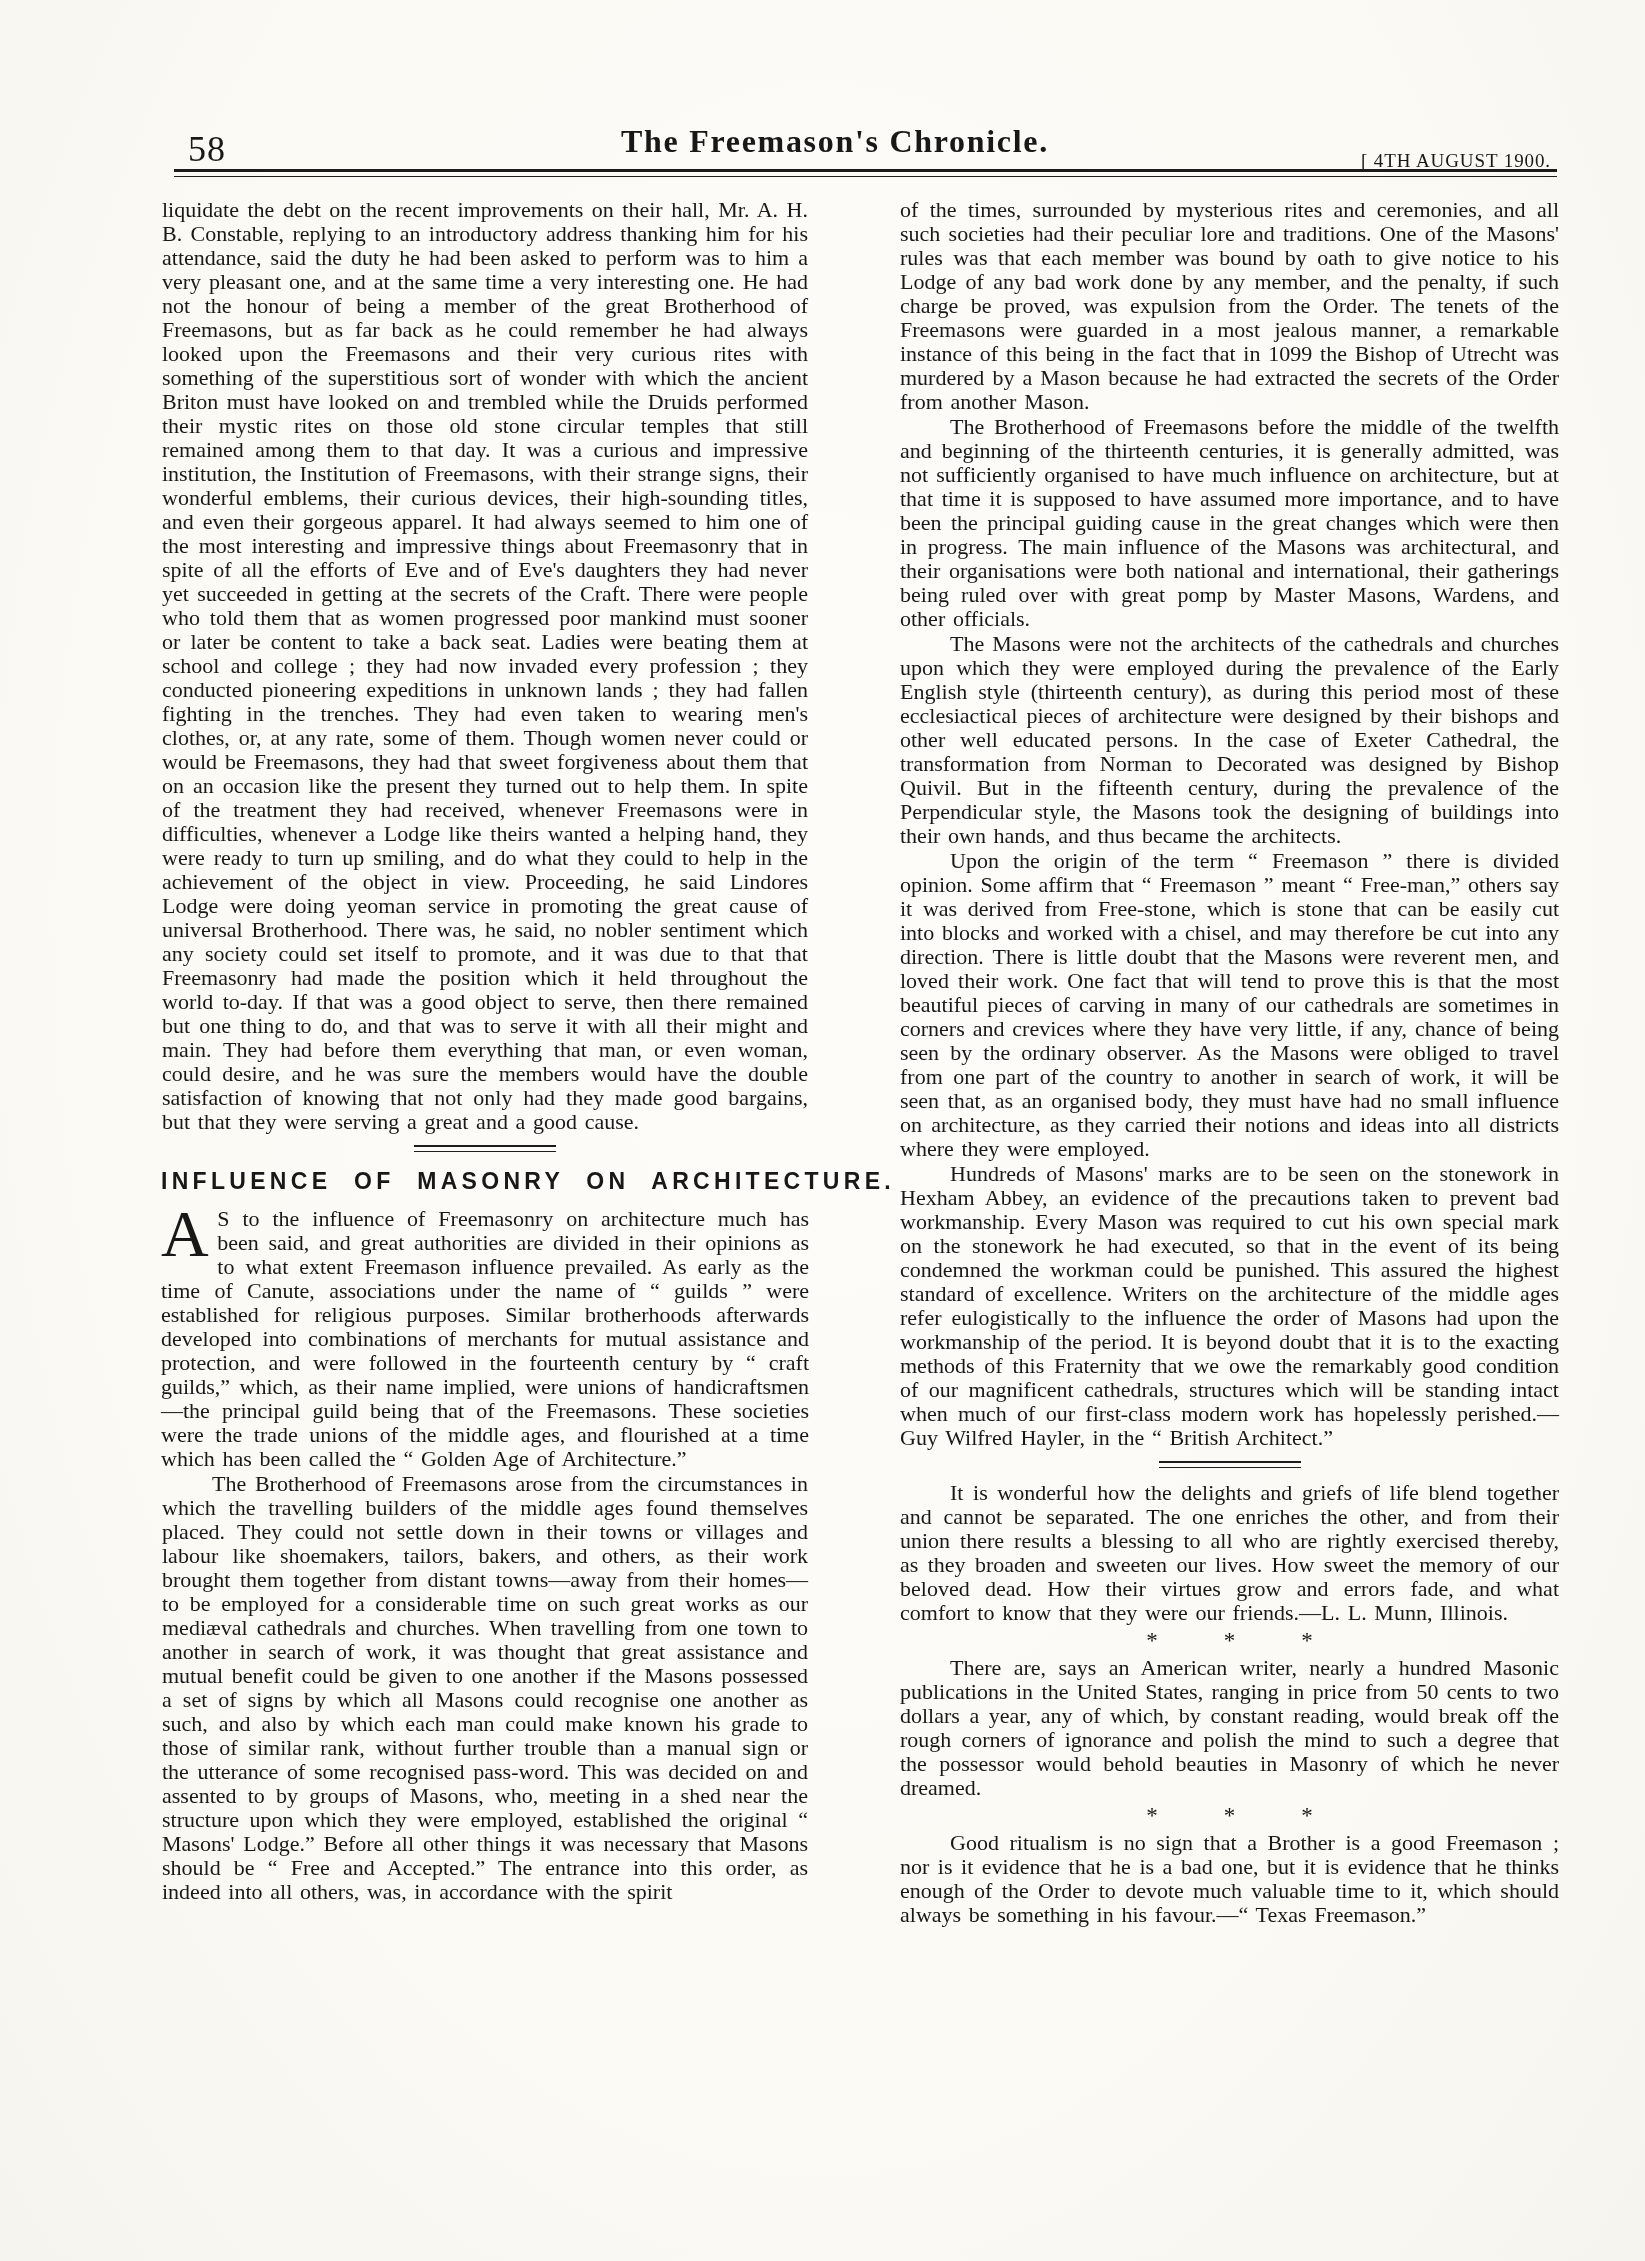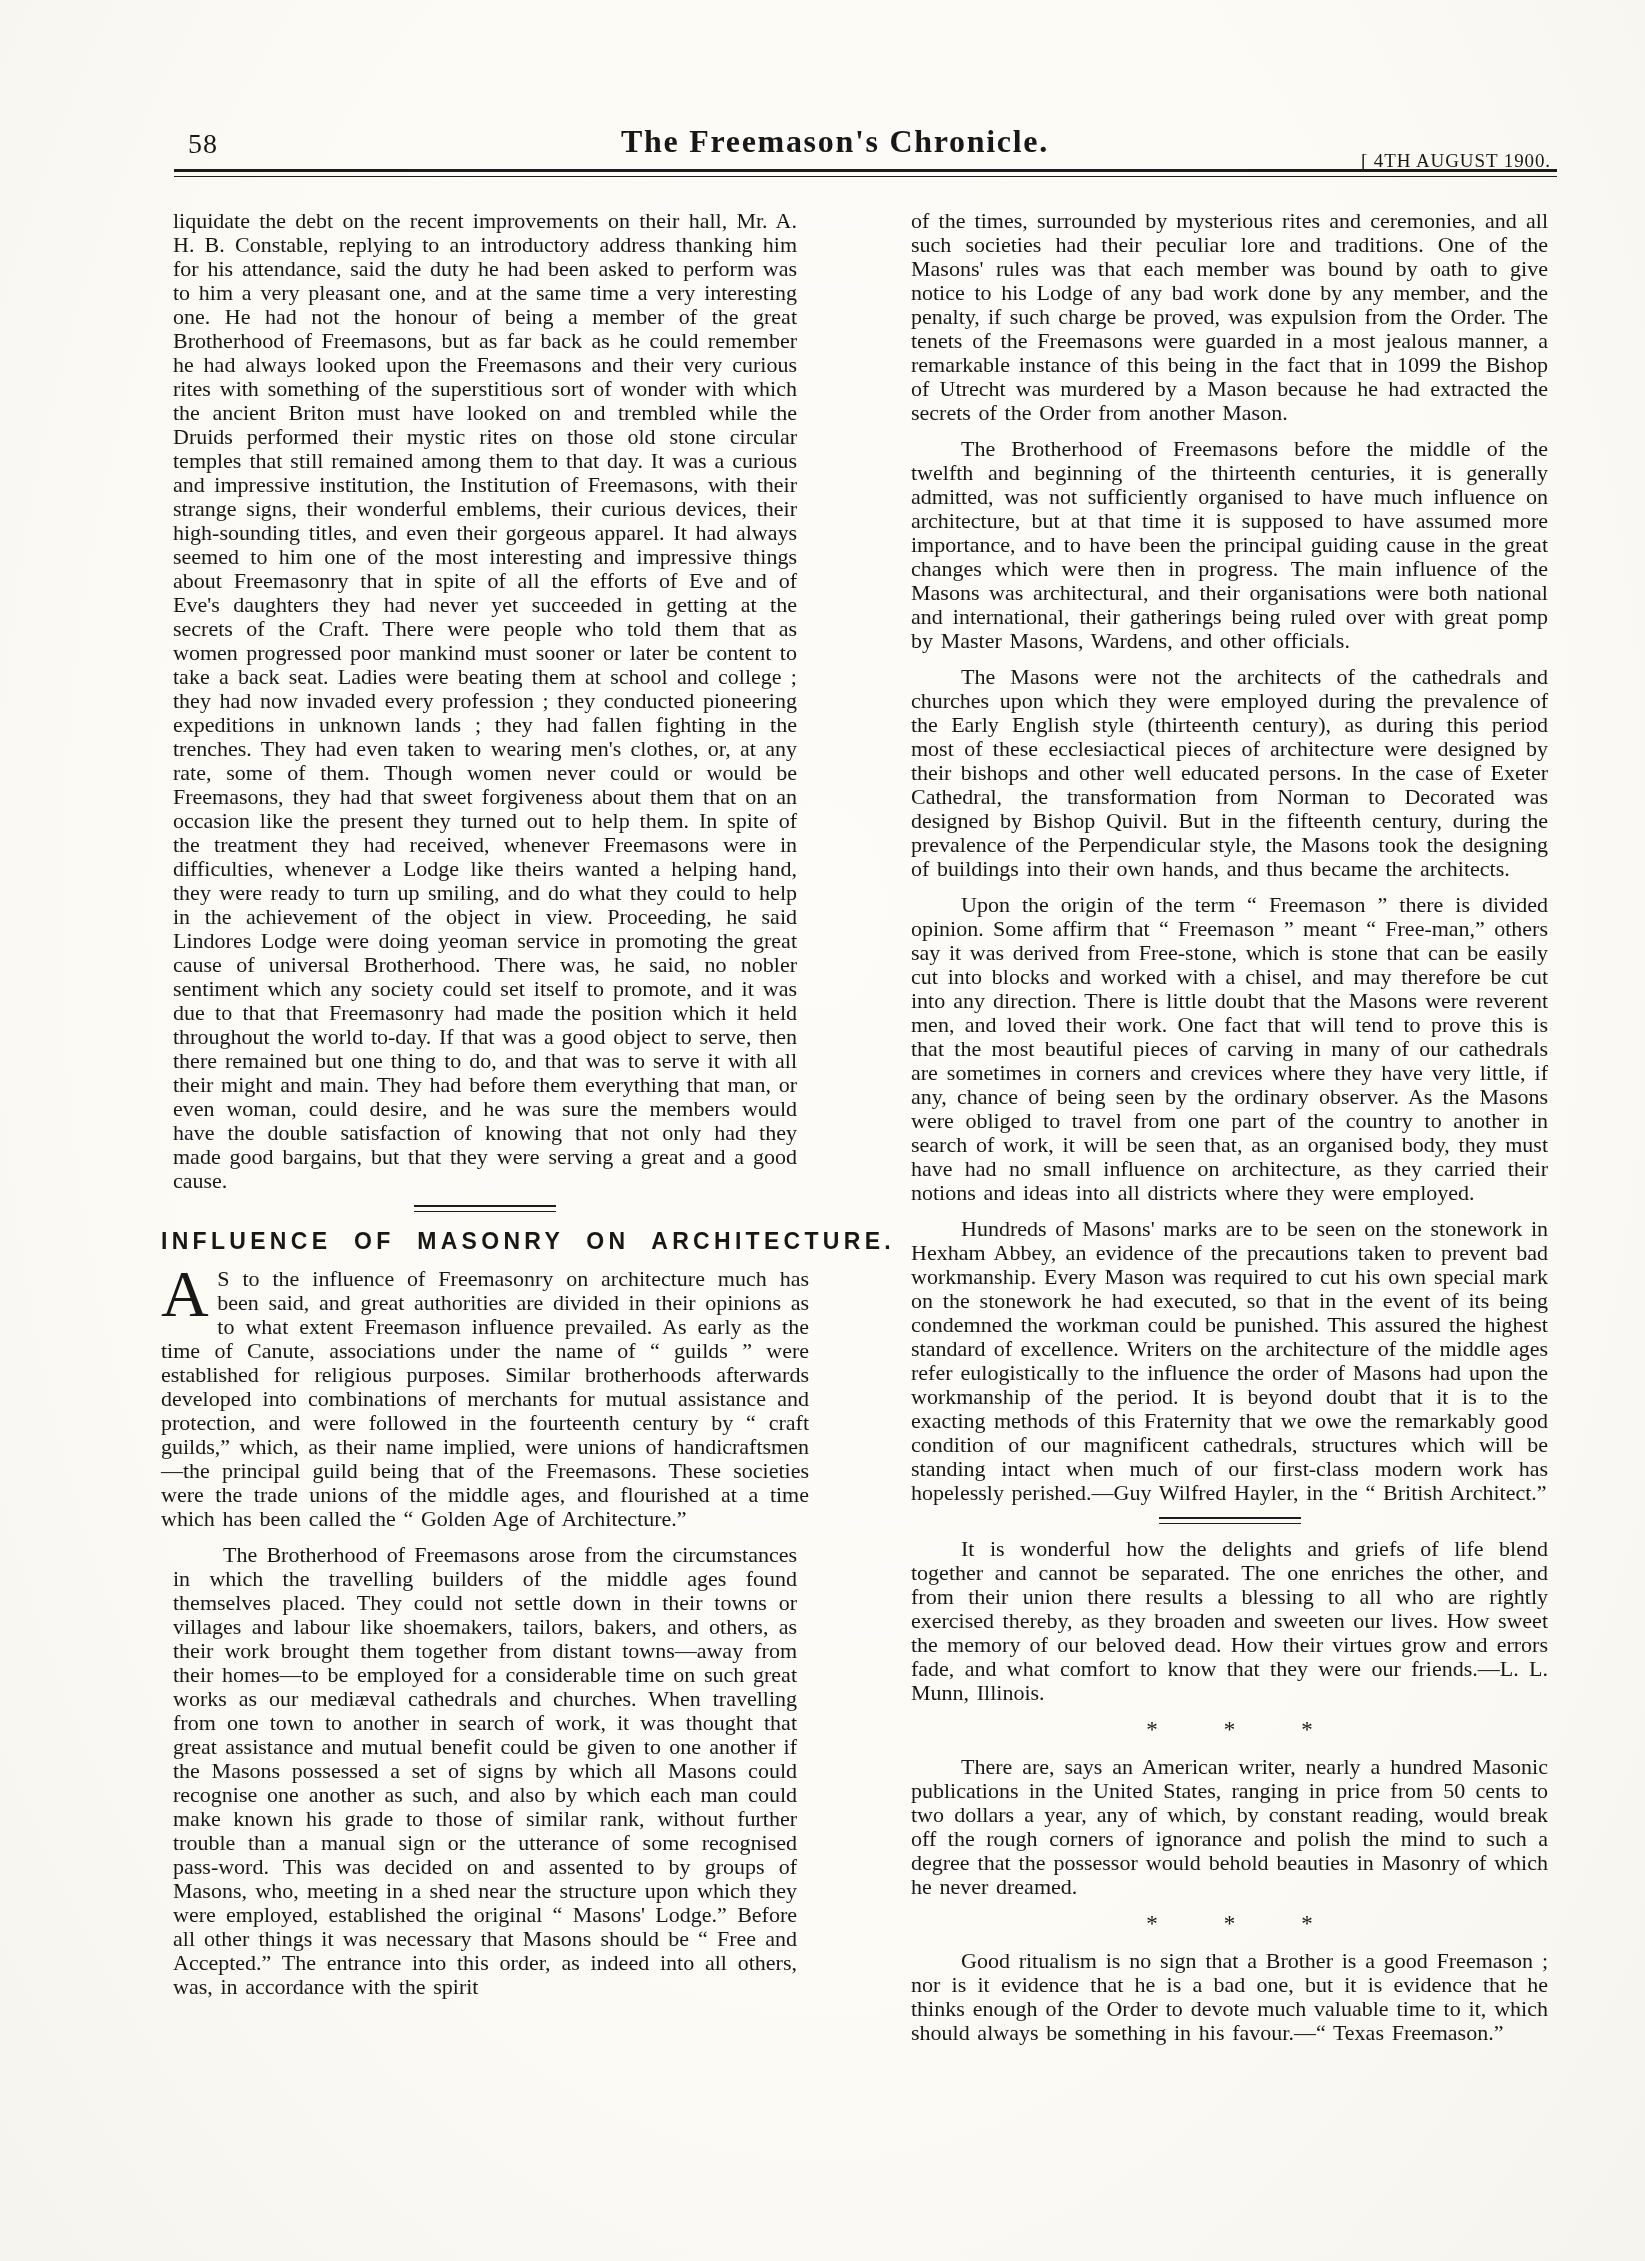--- a/index.html
+++ b/index.html
@@ -15,21 +15,21 @@
     font-family: "Liberation Serif", serif;
     color: #191817;
     overflow: hidden;
   }
 
   
   .page-number {
     position: absolute;
     left: 188px;
     top: 128px;
-    font-size: 28px;
+    font-size: 36px;
     letter-spacing: 0.9px;
   }
   .masthead {
     position: absolute;
     left: 12px;
     width: 100%;
     top: 123px;
     text-align: center;
     font-size: 32px;
     font-weight: bold;
@@ -59,21 +59,21 @@
     top: 197px;
     text-align: justify;
     font-size: 22px;
     line-height: 24px;
     word-spacing: 2.2px;
   }
   .column-left  { left: 161px;  width: 648px; }
   .column-right { left: 899px;  width: 661px; }
 
   .body-par {
-    margin: 12px;
+    margin: 1px;
     padding: 0;
     font-family: Liberation Serif, serif;
   }
   .body-par.indent { text-indent: 50px; }
 
   .article-heading {
     font-family: "Liberation Sans", sans-serif;
     font-weight: bold;
     font-size: 23px;
     letter-spacing: 4.3px;

